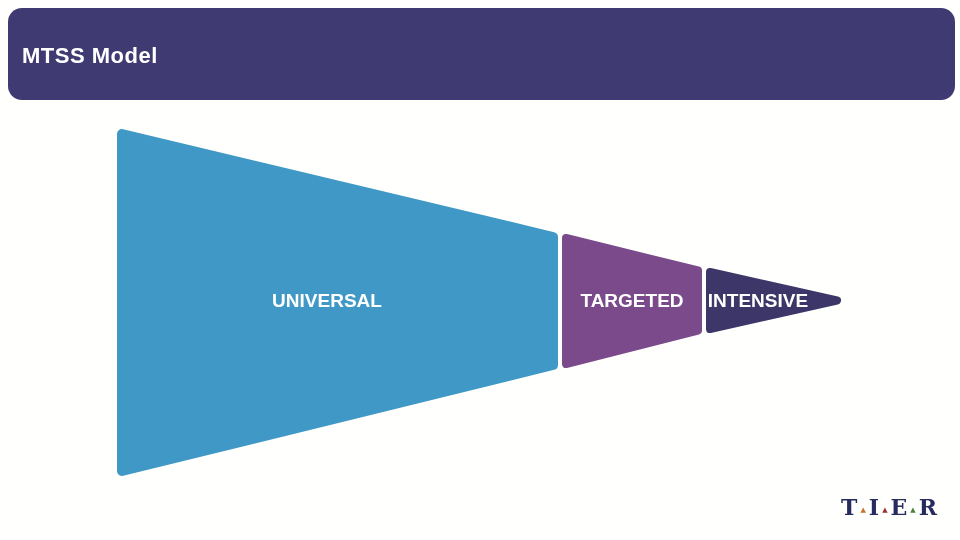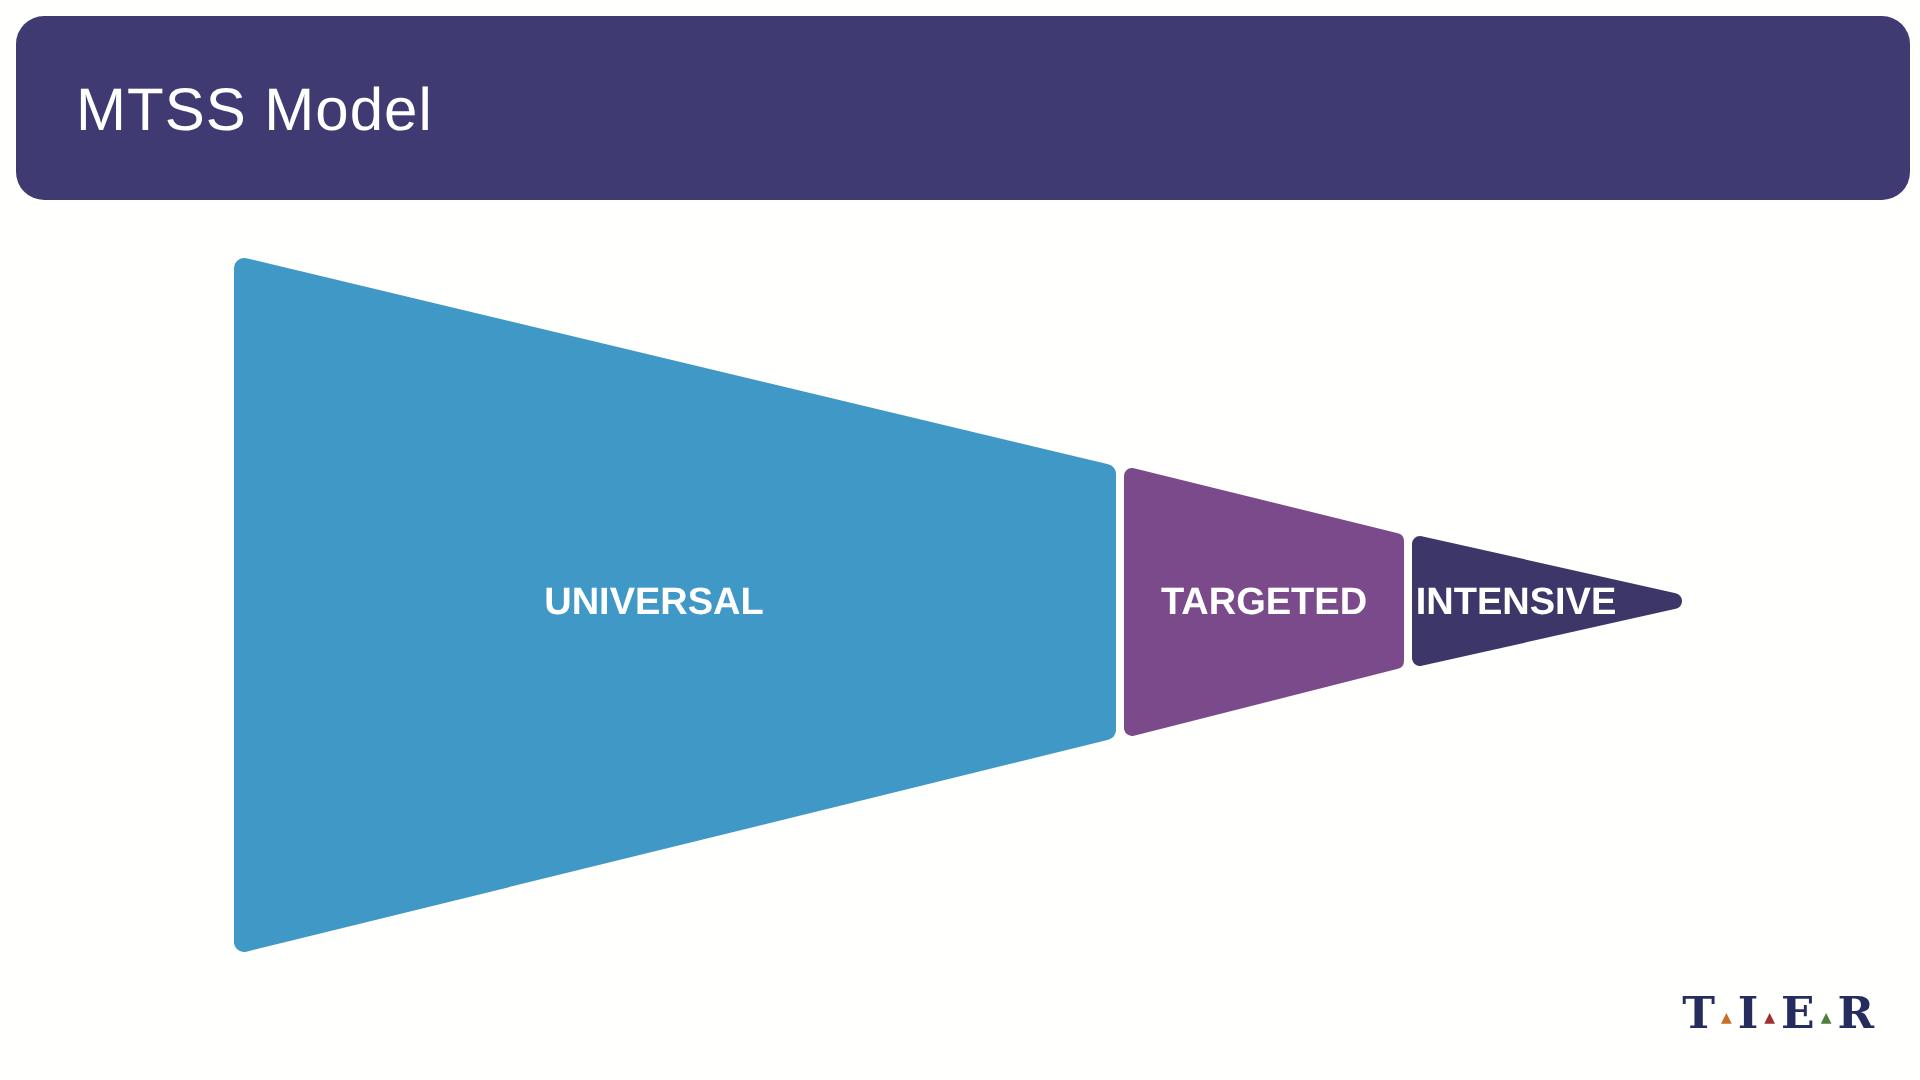--- a/index.html
+++ b/index.html
@@ -23,23 +23,23 @@
     width: 947px;
     height: 92px;
     border-radius: 14px;
     background: #403a72;
     box-sizing: border-box;
     display: flex;
     align-items: center;
   }
   .header .title {
     color: #ffffff;
-    font-size: 30px;
-    font-weight: normal;
-    margin-left: 30px;
+    font-size: 22px;
+    font-weight: bold;
+    margin-left: 14px;
     margin-top: 4px;
     letter-spacing: 0.5px;
   }
   svg.funnel {
     position: absolute;
     left: 0;
     top: 0;
   }
   svg.funnel text {
     font-family: "Liberation Sans", sans-serif;

